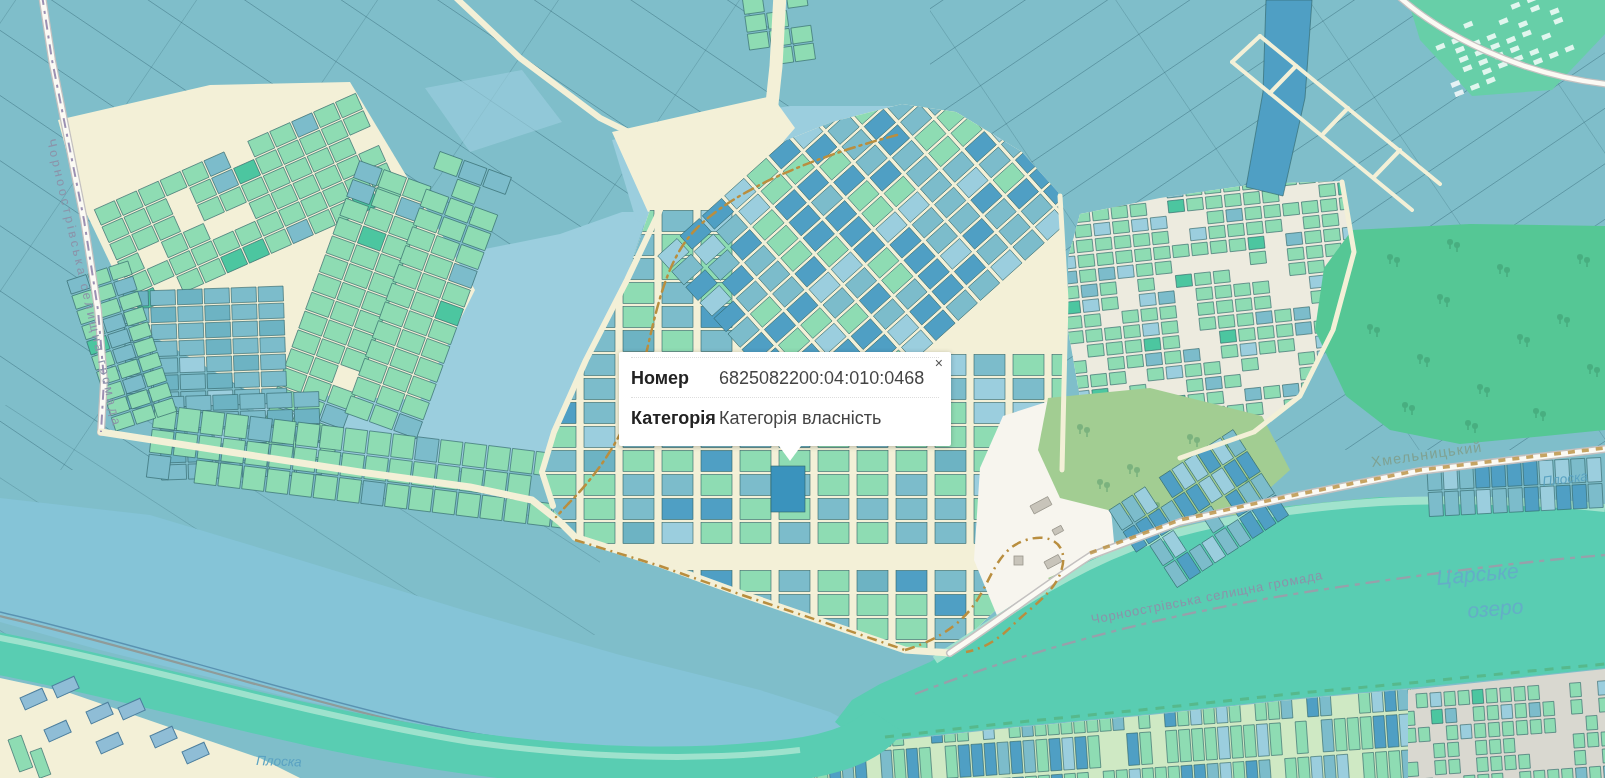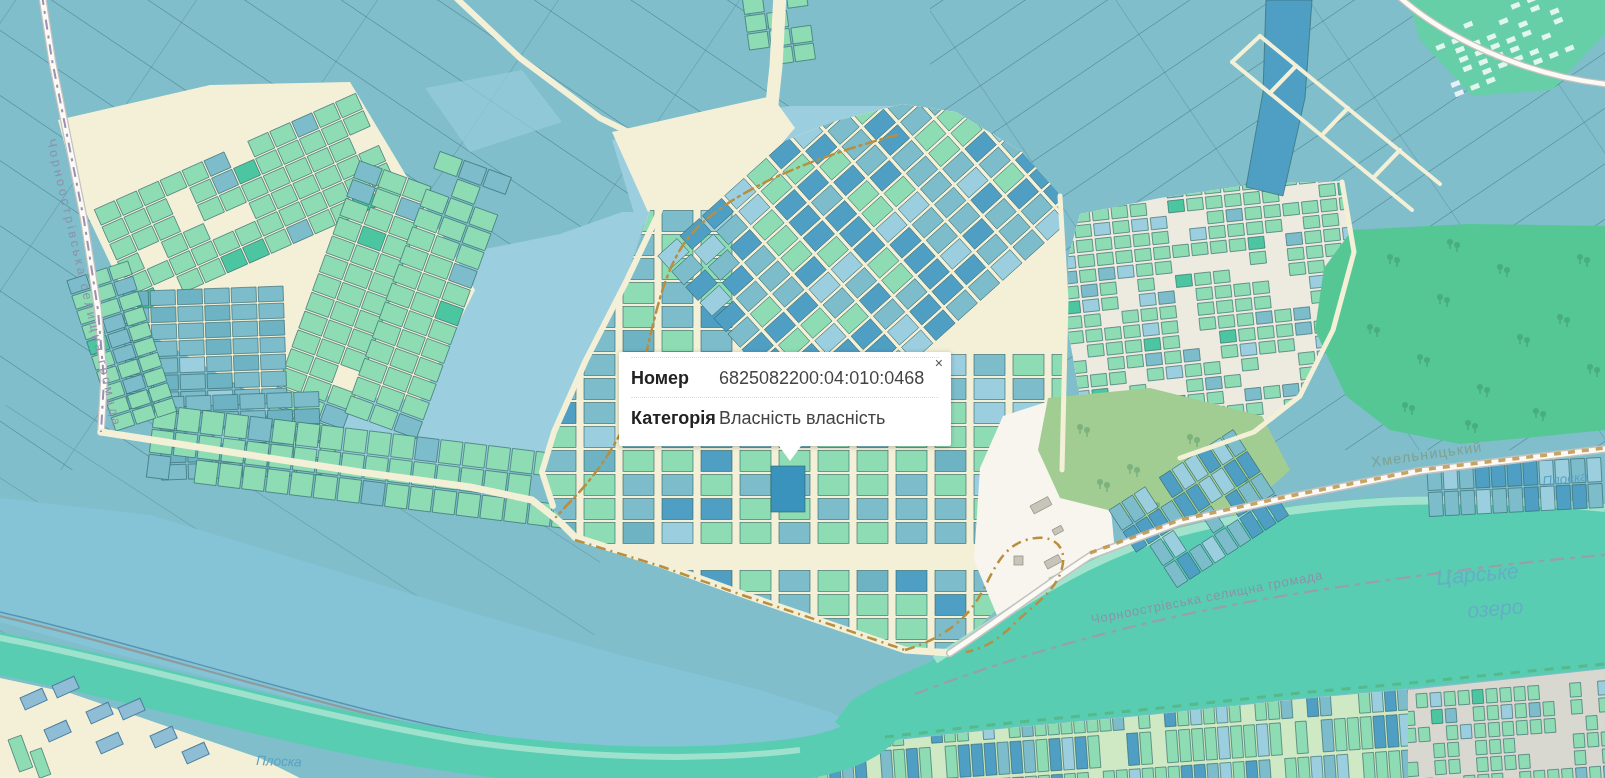--- a/index.html
+++ b/index.html
@@ -1685,17 +1685,17 @@
   </svg>
 
   <div class="popup">
     <span class="popup-close">×</span>
     <div class="popup-row">
       <div class="popup-label">Номер</div>
       <div class="popup-value">6825082200:04:010:0468</div>
     </div>
     <div class="popup-row">
       <div class="popup-label">Категорія</div>
-      <div class="popup-value">Власність власність</div>
+      <div class="popup-value">Категорія власність</div>
     </div>
     <div class="popup-arrow"></div>
   </div>
 </div>
 
 </body></html>

